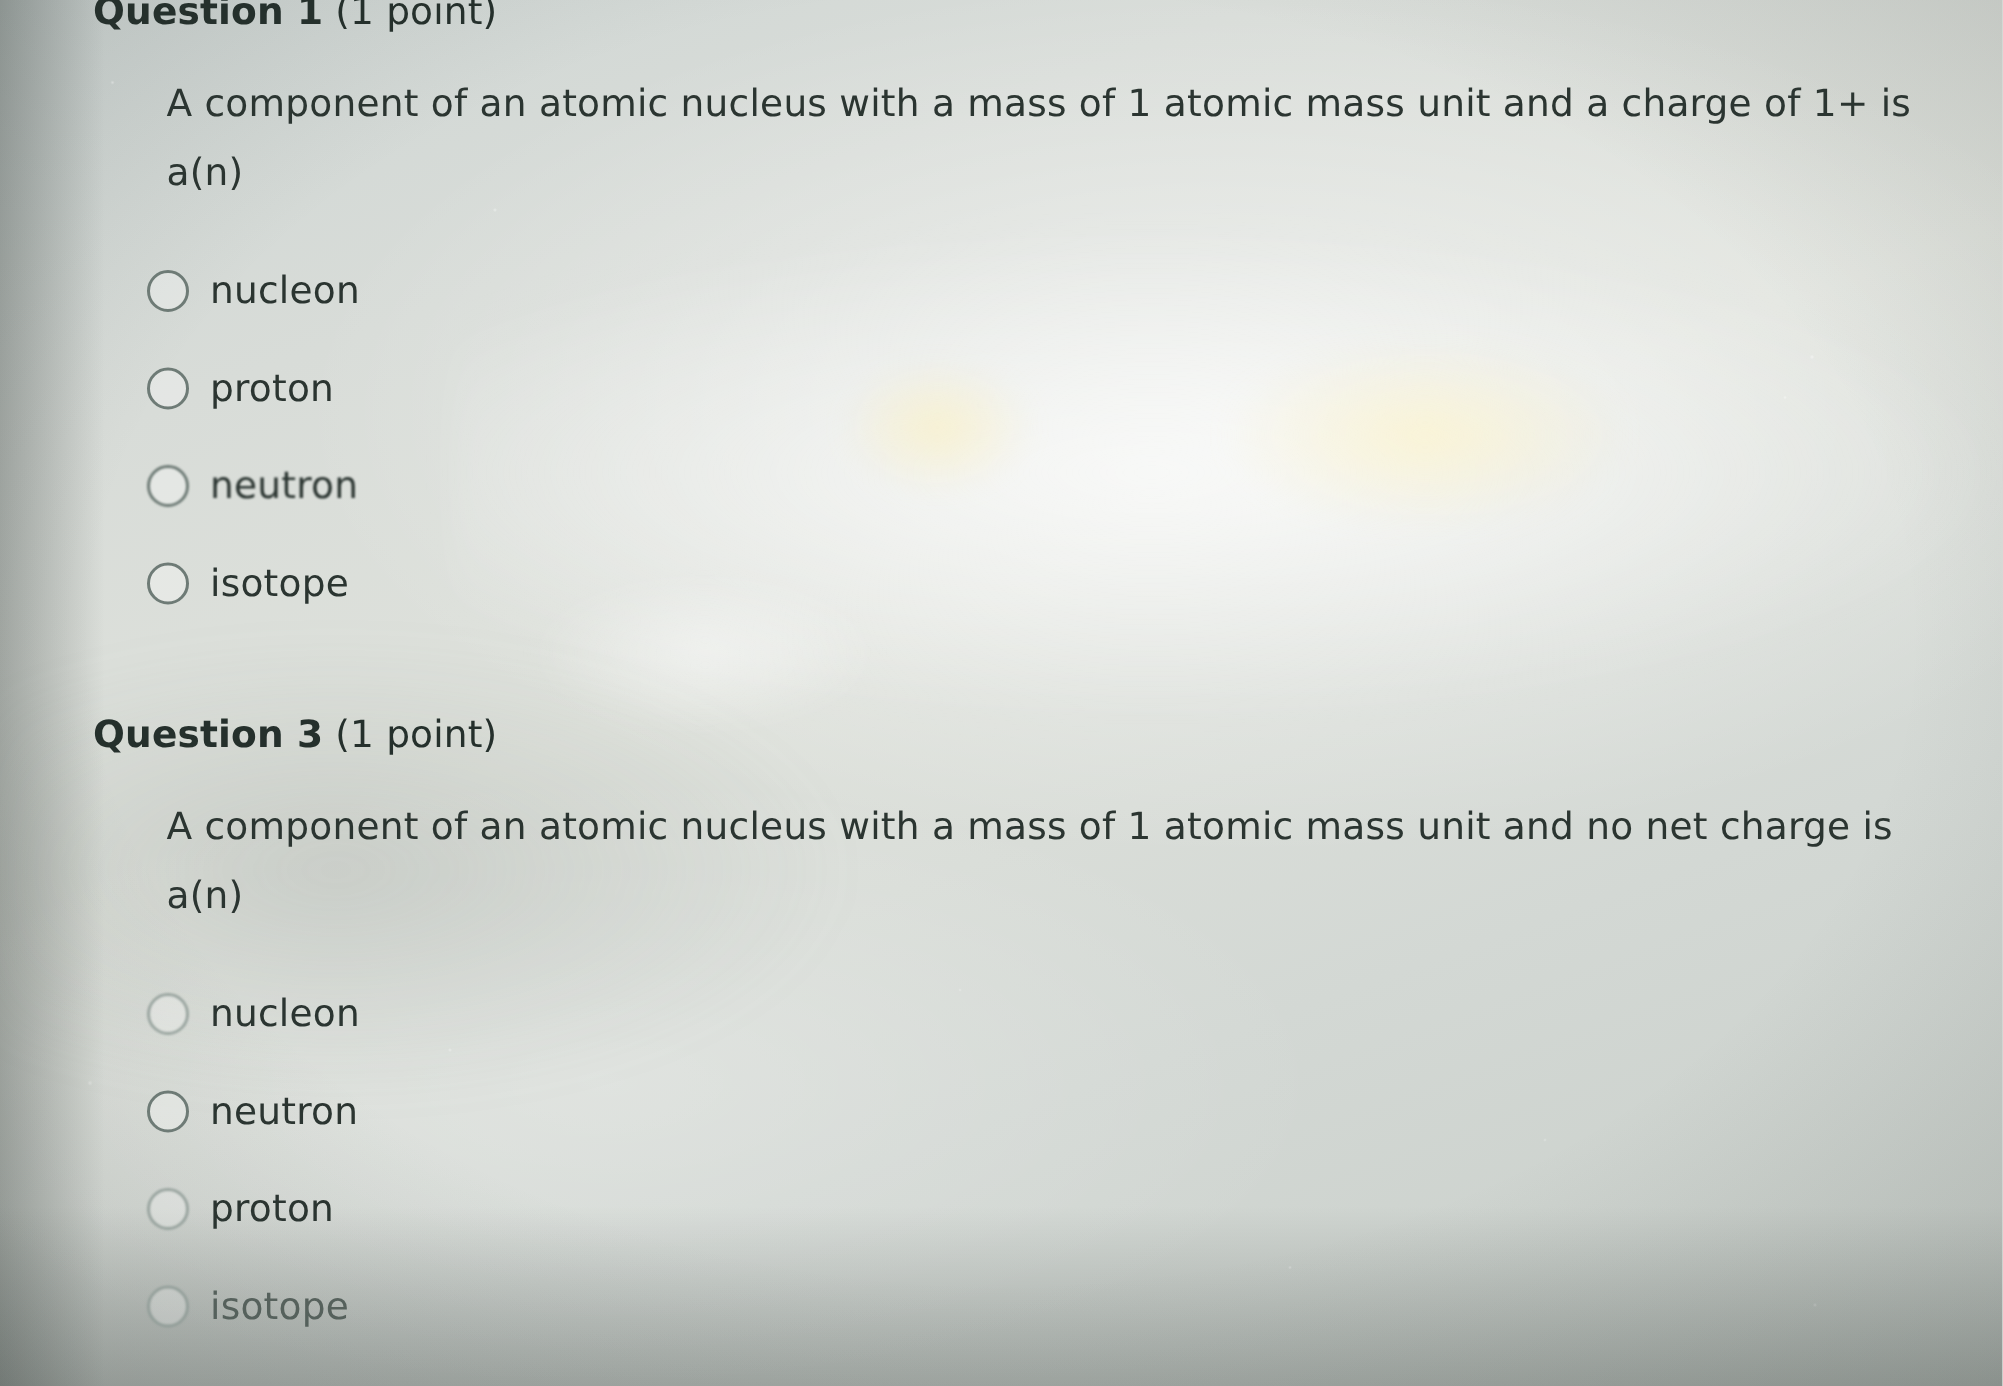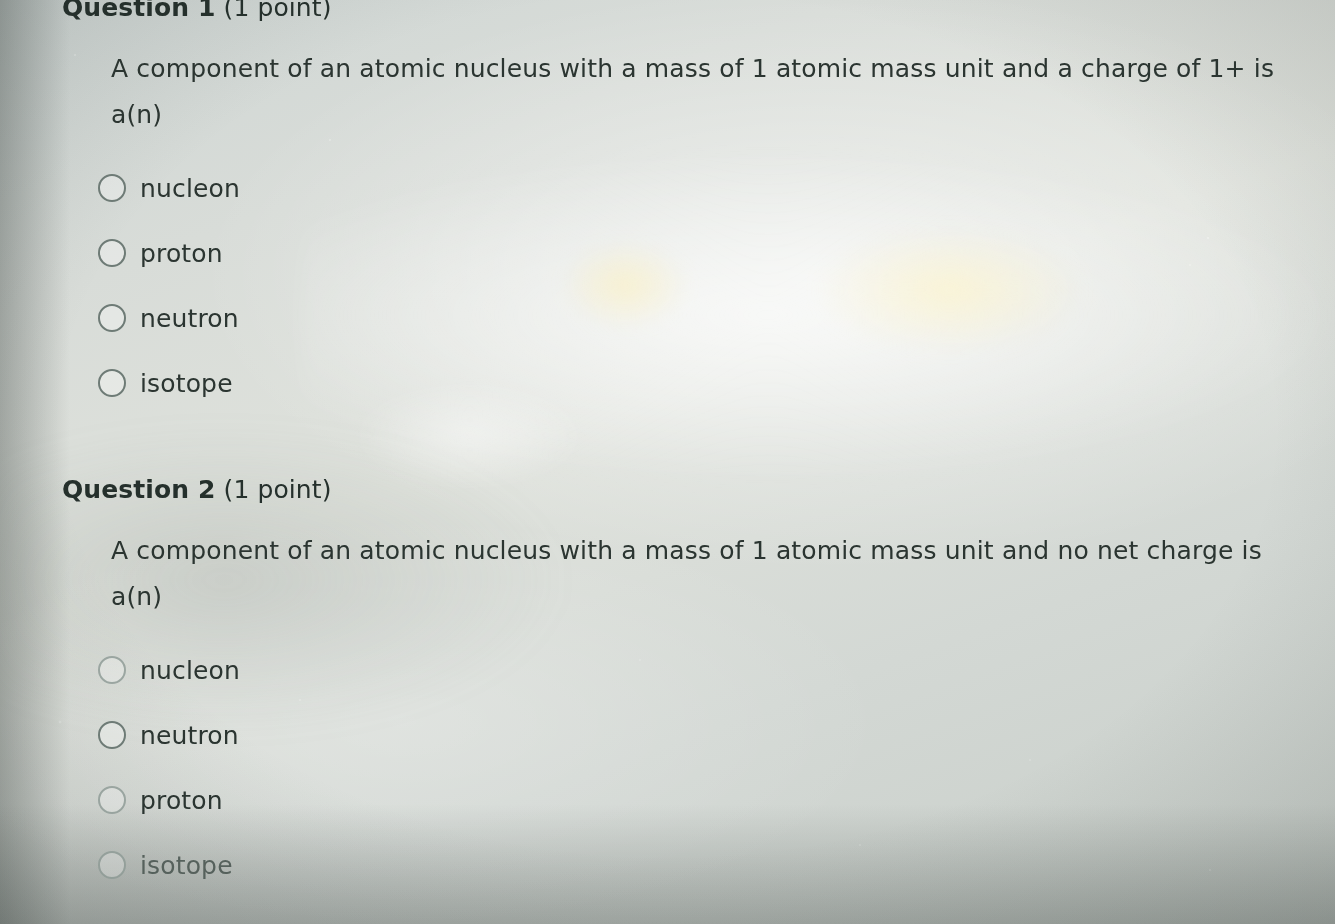--- a/index.html
+++ b/index.html
@@ -138,21 +138,21 @@
     max-width: 1185px;
     letter-spacing: 0.15px;
   }
 
   .options {
     margin-top: 30px;
     margin-left: 36px;
   }
   .option {
     display: flex;
-    align-items: center;
+    align-items: flex-end;
     height: 40px;
     margin-bottom: 25px;
   }
   .radio {
     width: 28px;
     height: 28px;
     border-radius: 50%;
     border: 2px solid #6e7b76;
     background: rgba(255,255,255,0.30);
     box-sizing: border-box;
@@ -227,21 +227,21 @@
         </div>
         <div class="option">
           <span class="radio"></span>
           <span class="option-label">isotope</span>
         </div>
       </div>
     </div>
 
     <div class="question-block" id="q2">
       <div class="q-heading">
-        <span class="q-label">Question 2</span>
+        <span class="q-label">Question 3</span>
         <span class="q-points">(1 point)</span>
       </div>
       <div class="q-text">A component of an atomic nucleus with a mass of 1 atomic mass unit and no net charge is a(n)</div>
       <div class="options">
         <div class="option">
           <span class="radio faint"></span>
           <span class="option-label">nucleon</span>
         </div>
         <div class="option">
           <span class="radio"></span>

